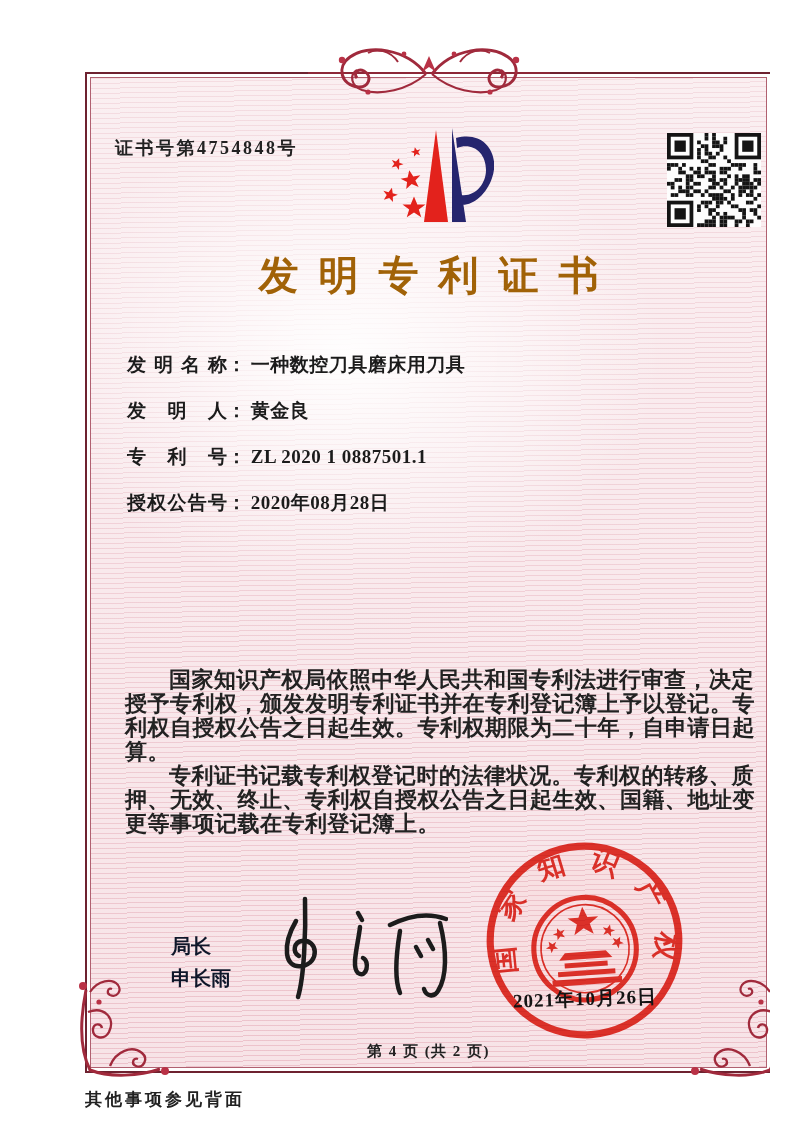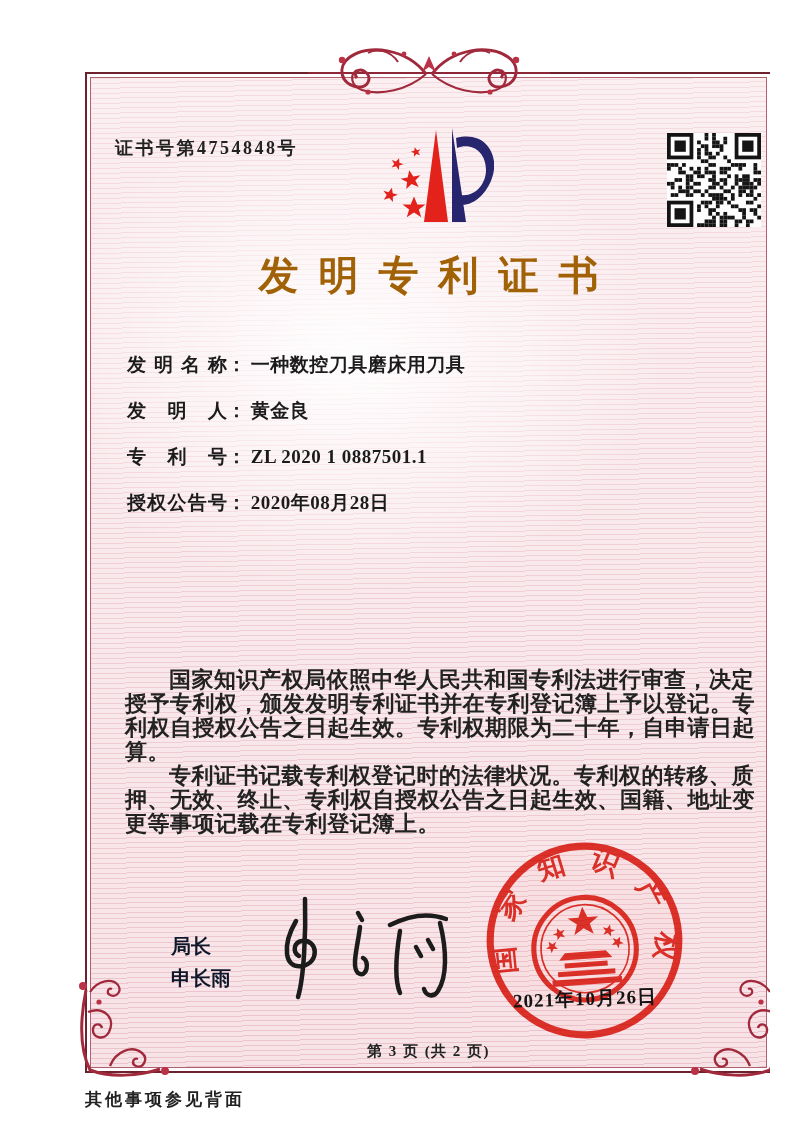--- a/index.html
+++ b/index.html
@@ -401,16 +401,16 @@
       <use href="#sealStar" transform="translate(132,104) scale(0.6) rotate(30)"></use>
       <path d="M74,118 L126,118 L120,111 L80,111 Z"></path>
       <rect x="79" y="121" width="42" height="5"></rect>
       <rect x="72" y="129" width="56" height="5"></rect>
       <rect x="66" y="137" width="68" height="6"></rect>
     </g>
   </svg>
 
   <div class="seal-date">2021年10月26日</div>
 
-  <div class="page-info">第 3 页 (共 2 页)</div>
+  <div class="page-info">第 4 页 (共 2 页)</div>
   <div class="back-note">其他事项参见背面</div>
 
 </div>
 
 </body></html>

